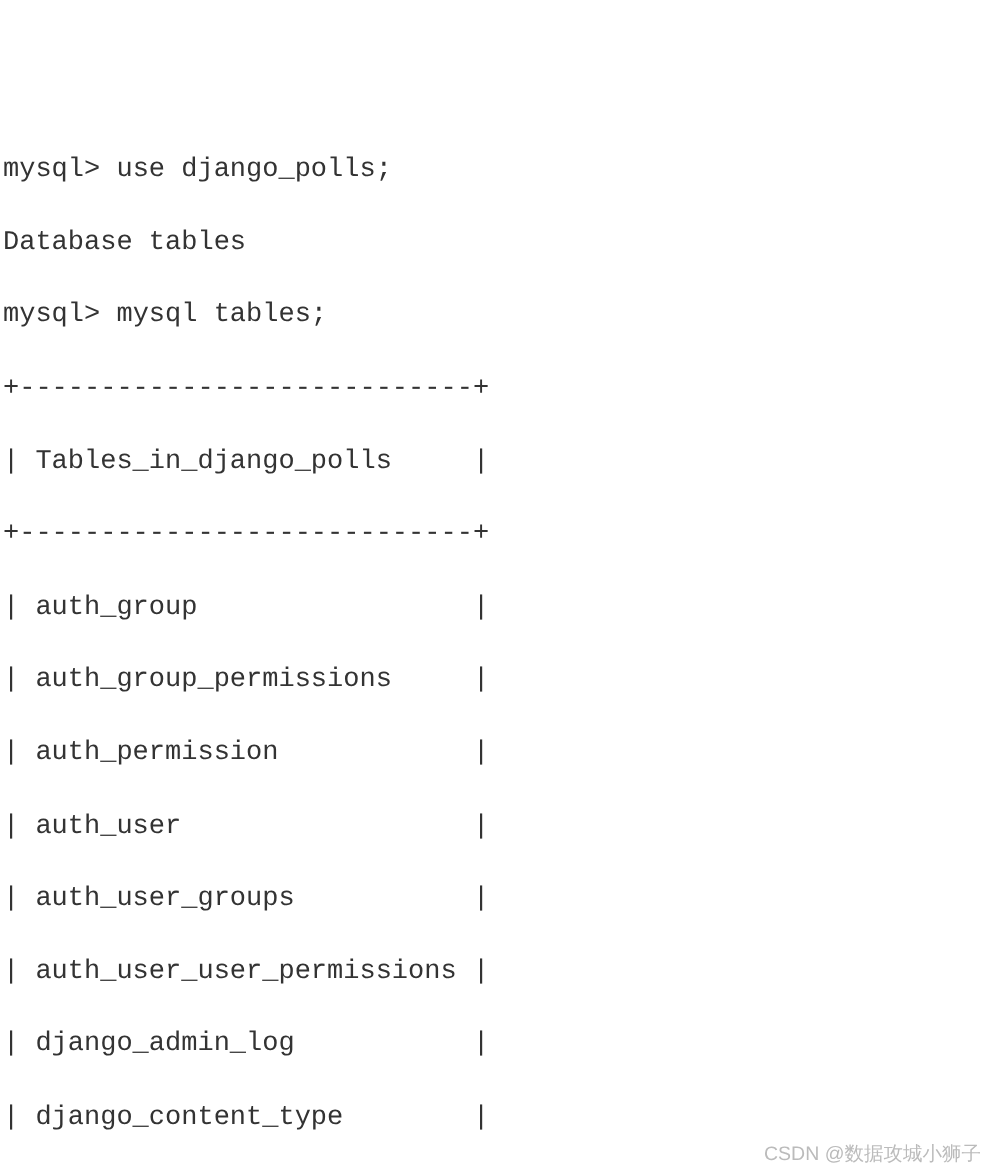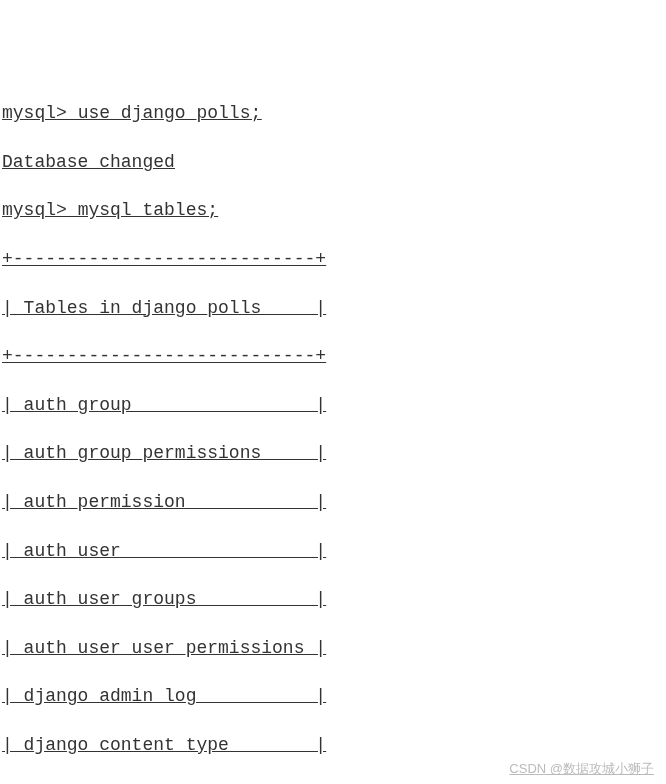--- a/index.html
+++ b/index.html
@@ -1,19 +1,18 @@
 <!DOCTYPE html>
 <html><head>
   <meta charset="utf-8">
   <style>
     * {
       margin: 0;
       padding: 0;
       box-sizing: border-box;
-      text-decoration: underline;
     }
     body {
       background: #ffffff;
       font-family: "Courier New", Courier, monospace;
       font-size: 18px;
       color: #333333;
       line-height: 1.35;
       padding: 4px 2px;
       white-space: pre;
       width: 666px;
@@ -32,21 +31,21 @@
       color: #bbbbbb;
       margin-top: 28px;
     }
   </style>
 </head>
 <body>
 
 
 
 <span class="terminal-line"><span>mysql&gt;</span> <span>use django_polls;</span></span>
-<span class="terminal-line">Database changed</span>
+<span class="terminal-line">Database tables</span>
 <span class="terminal-line"><span>mysql&gt;</span> <span>mysql tables;</span></span>
 <span class="terminal-line">+----------------------------+</span>
 <span class="terminal-line">| Tables_in_django_polls     |</span>
 <span class="terminal-line">+----------------------------+</span>
 <span class="terminal-line">| auth_group                 |</span>
 <span class="terminal-line">| auth_group_permissions     |</span>
 <span class="terminal-line">| auth_permission            |</span>
 <span class="terminal-line">| auth_user                  |</span>
 <span class="terminal-line">| auth_user_groups           |</span>
 <span class="terminal-line">| auth_user_user_permissions |</span>

